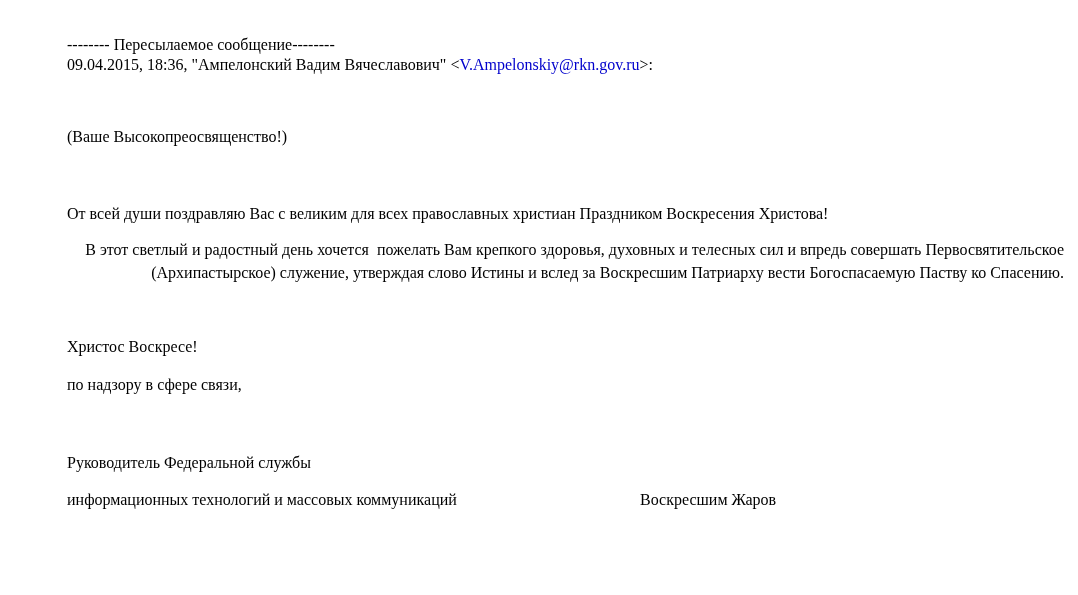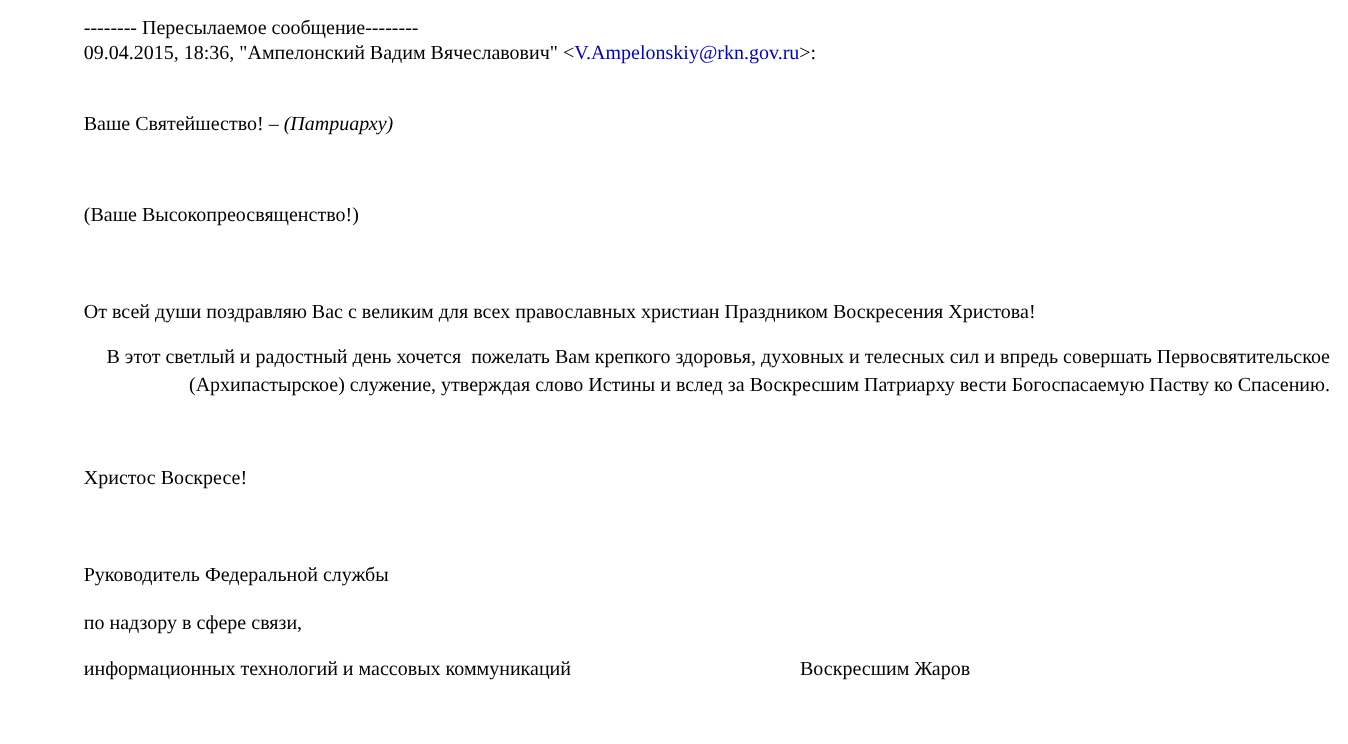--- a/index.html
+++ b/index.html
@@ -12,21 +12,21 @@
     height: 595px;
     overflow: hidden;
     font-family: "Liberation Serif", "DejaVu Serif", serif;
     font-size: 16px;
     color: #000000;
   }
   .email {
     box-sizing: border-box;
     width: 1078px;
     height: 595px;
-    padding: 13px 14px 0 67px;
+    padding: 35px 14px 0 67px;
   }
   .fwd-line {
     line-height: 20px;
     white-space: pre-wrap;
   }
   .para {
     margin: 0;
     line-height: 23px;
     white-space: pre-wrap;
   }
@@ -53,29 +53,28 @@
 </head>
 <body>
 
 <div class="email">
 
   <div class="fwd-header">
     <div class="fwd-line">-------- Пересылаемое сообщение--------</div>
     <div class="fwd-line"><span>09.04.2015, 18:36, "Ампелонский Вадим Вячеславович" &lt;</span><a class="email-link">V.Ampelonskiy@rkn.gov.ru</a><span>&gt;:</span></div>
   </div>
 
-  <p class="para p-greeting"><span>Ваше Святейшество! – </span><span class="italic">(Патриарху)</span></p>
 
   <p class="para p-greeting-alt">(Ваше Высокопреосвященство!)</p>
 
   <p class="para p-body1">От всей души поздравляю Вас с великим для всех православных христиан Праздником Воскресения Христова!</p>
 
   <p class="para p-body2"><span>В этот светлый и радостный день хочется  пожелать Вам крепкого здоровья, духовных и телесных сил и впредь совершать Первосвятительское</span><br><span>(Архипастырское) служение, утверждая слово Истины и вслед за Воскресшим Патриарху вести Богоспасаемую Паству ко Спасению.</span></p>
 
   <p class="para p-easter">Христос Воскресе!</p>
 
+  <p class="para p-sig2">по надзору в сфере связи,</p>
+
   <p class="para p-sig1">Руководитель Федеральной службы</p>
-
-  <p class="para p-sig2">по надзору в сфере связи,</p>
 
   <p class="para p-sig3"><span>информационных технологий и массовых коммуникаций</span><span class="sig-name">Воскресшим Жаров</span></p>
 
 </div>
 
 </body></html>

